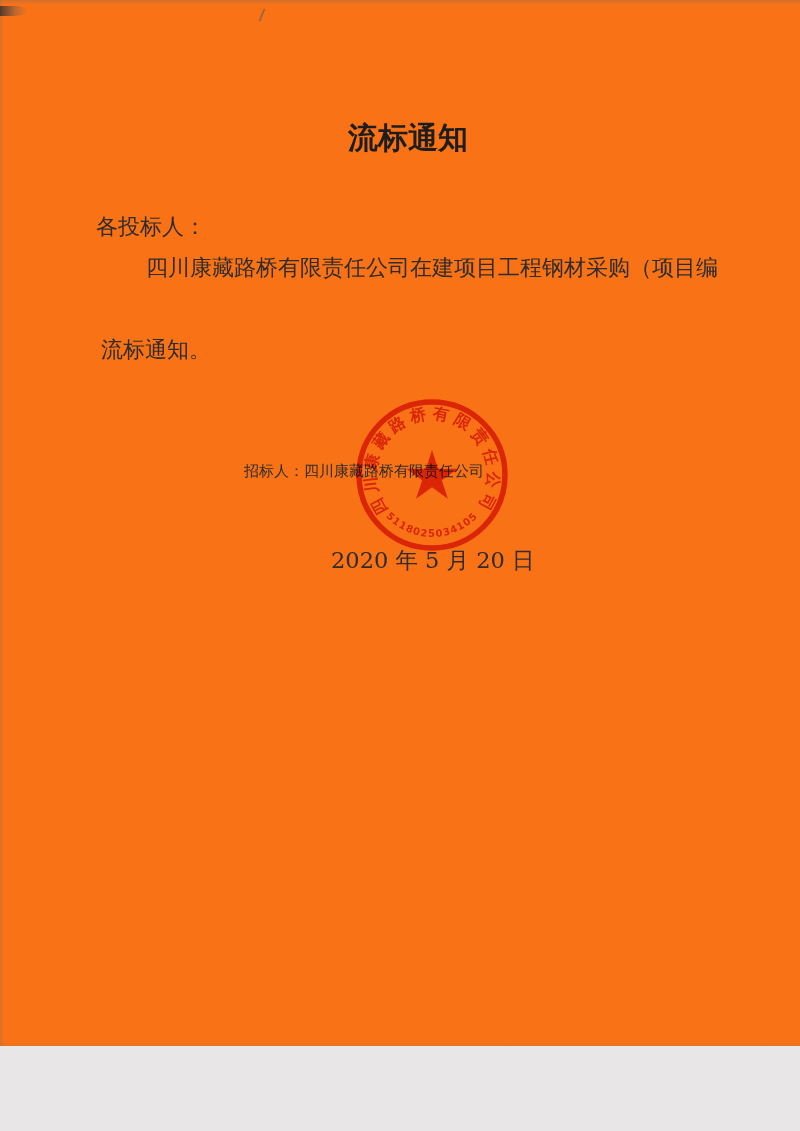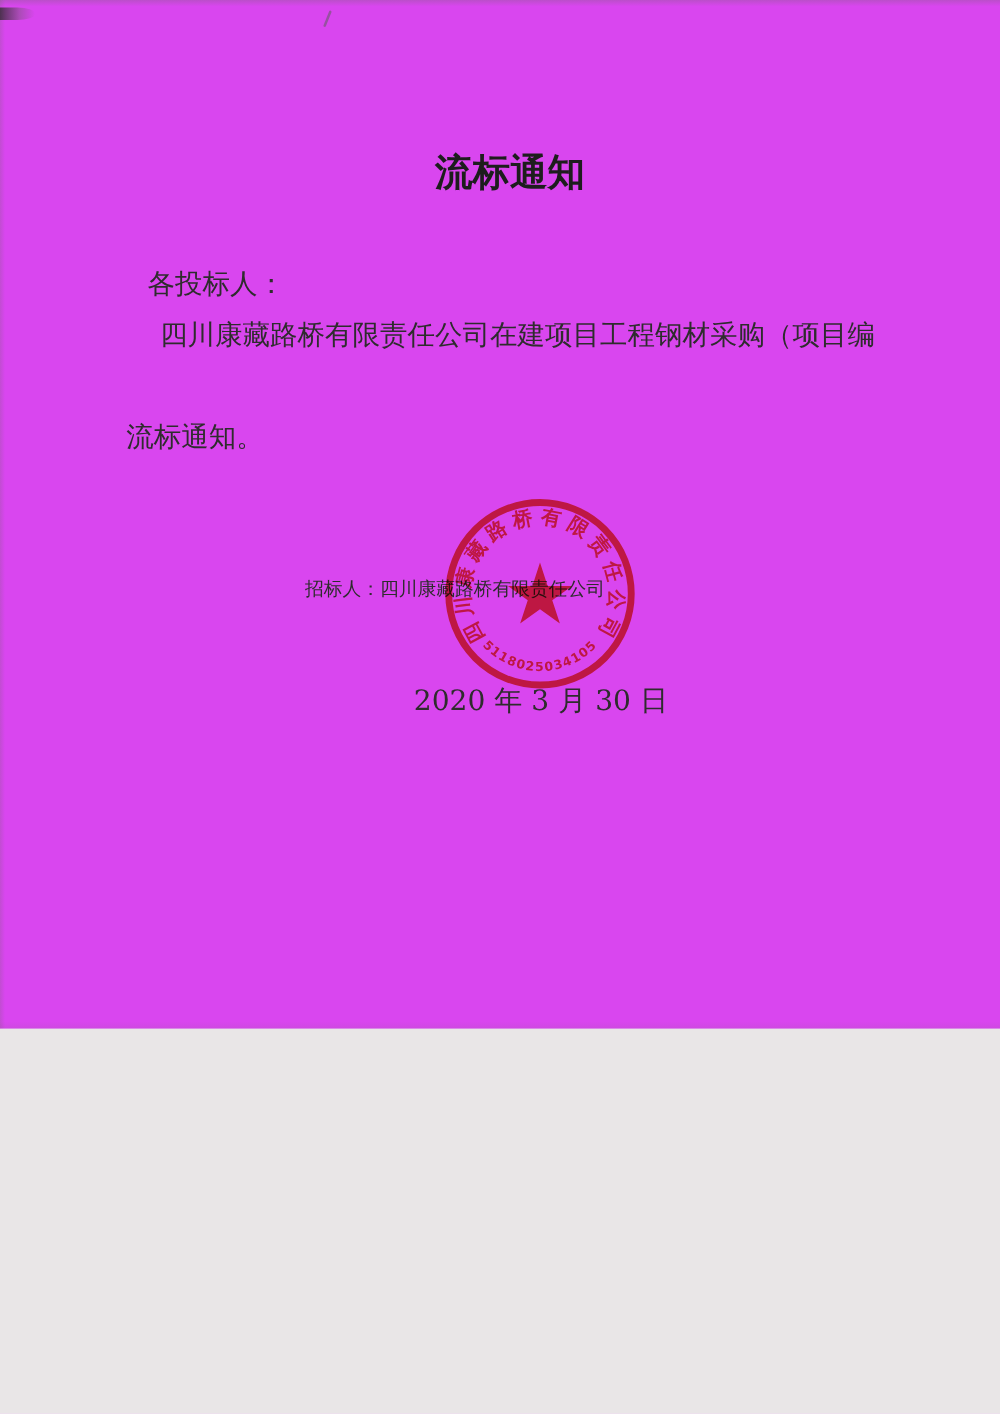--- a/index.html
+++ b/index.html
@@ -3,23 +3,23 @@
 <meta charset="utf-8">
 <style>
   html, body {
     margin: 0;
     padding: 0;
     background: #e9e6e7;
   }
   .page {
     position: relative;
     width: 800px;
-    height: 823px;
+    height: 1046px;
     margin: 0 auto;
-    background: #d946ef;
+    background: #f97316;
     overflow: hidden;
     font-family: "DejaVu Serif", "Liberation Serif", serif;
     color: #2b2b2b;
   }
   
   .edge-top {
     position: absolute; left: 0; top: 0; width: 100%; height: 5px;
     background: linear-gradient(180deg, rgba(110,100,105,0.28), rgba(110,100,105,0));
     pointer-events: none;
   }
@@ -53,22 +53,22 @@
     letter-spacing: 0px;
     color: #1d1d1d;
     white-space: nowrap;
   }
   .body-line {
     position: absolute;
     font-size: 22px;
     white-space: nowrap;
     color: #2e2c2d;
   }
-  .salutation   { left: 118px; top: 212px; }
-  .line-0       { left: 128px; top: 253px; text-align: center; }
+  .salutation   { left: 96px; top: 212px; }
+  .line-0       { left: 146px; top: 253px; text-align: center; }
   .line-1       { left: 101px; top: 294px; letter-spacing: -0.4px; }
   .line-2       { left: 101px; top: 335px; }
   .signer-line  { left: 244px; top: 462px; font-size: 15px; }
   .date-line    { left: 331px; top: 545px; font-size: 22.5px; }
   .seal {
     position: absolute;
     left: 347px;
     top: 390px;
     width: 170px;
     height: 170px;
@@ -99,21 +99,21 @@
   <div class="smudge-top-left"></div>
   <div class="scratch-top"></div>
 
   <div class="doc-title">流标通知</div>
 
   <div class="body-line salutation">各投标人：</div>
   <div class="body-line line-0">四川康藏路桥有限责任公司在建项目工程钢材采购（项目编</div>
   <div class="body-line line-2">流标通知。</div>
 
   <div class="body-line signer-line">招标人：四川康藏路桥有限责任公司</div>
-  <div class="body-line date-line">2020 年 3 月 30 日</div>
+  <div class="body-line date-line">2020 年 5 月 20 日</div>
 
   <svg class="seal" viewBox="-85 -85 170 170" width="170" height="170" aria-hidden="true">
     <defs>
       <path id="sealNameArc" d="M -39.6 39.6 A 56 56 0 1 1 39.6 39.6" fill="none"></path>
       <path id="sealCodeArc" d="M -43.8 43.8 A 62 62 0 0 0 43.8 43.8" fill="none"></path>
     </defs>
     <circle cx="0" cy="0" r="73" fill="none" stroke-width="5.5" stroke="#dc392d"></circle>
     <polygon transform="translate(0,2)" points="0,-27 6.1,-8.3 25.7,-8.3 9.8,3.2 15.9,21.8 0,10.3 -15.9,21.8 -9.8,3.2 -25.7,-8.3 -6.1,-8.3" fill="#dc392d"></polygon>
     <text class="seal-name-text" fill="#dc392d">
       <textPath href="#sealNameArc" startOffset="50%" text-anchor="middle">四川康藏路桥有限责任公司</textPath>

